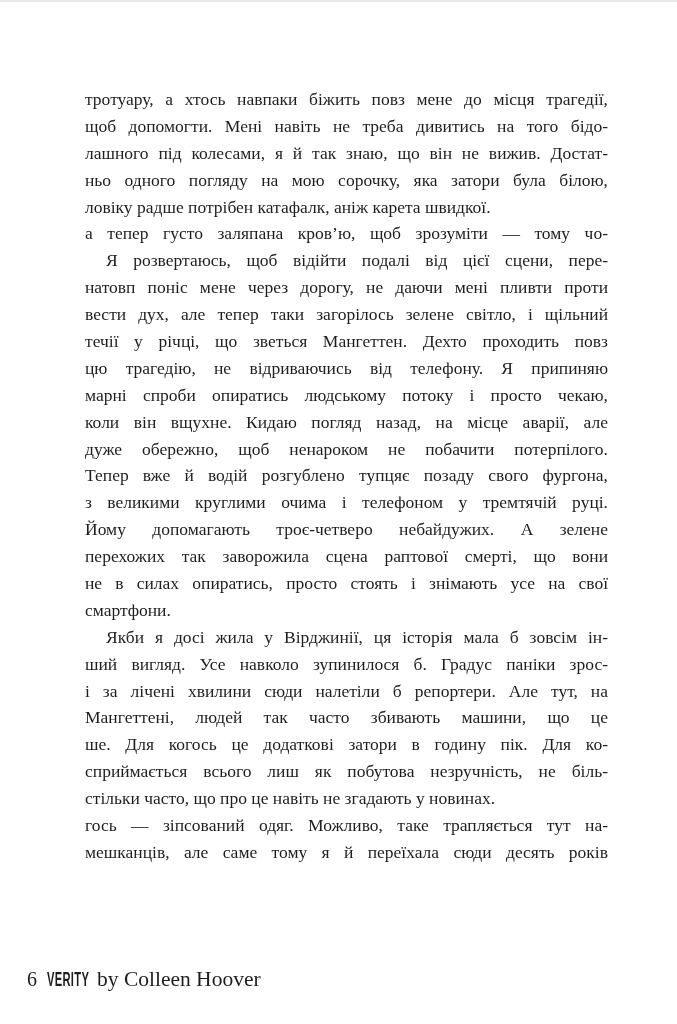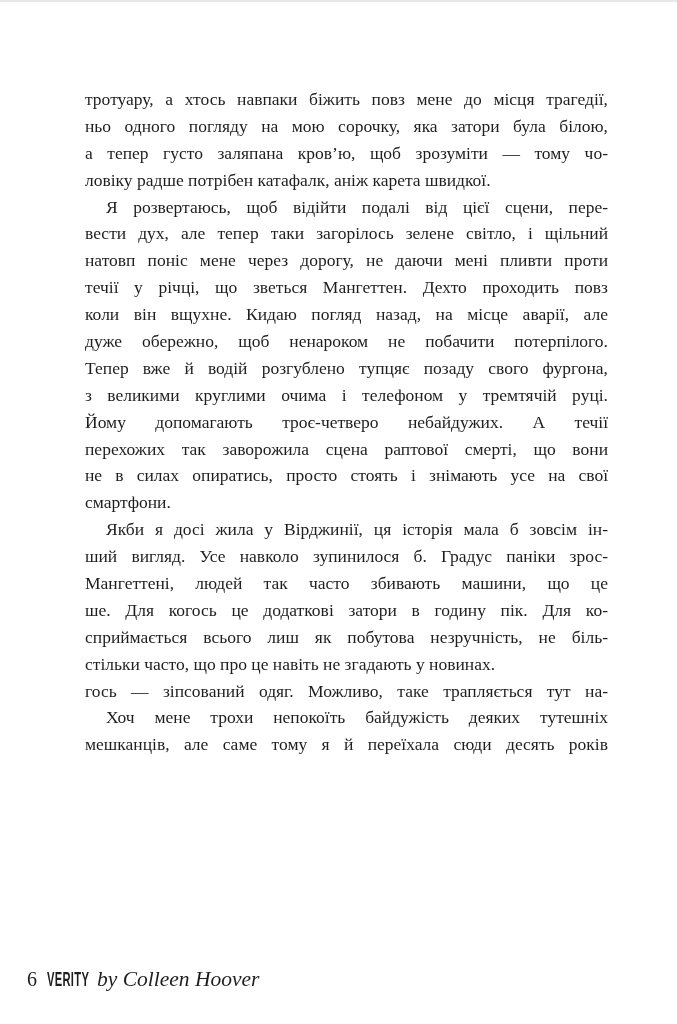--- a/index.html
+++ b/index.html
@@ -59,56 +59,59 @@
     font-family: "Liberation Sans", sans-serif;
     font-weight: 700;
     font-size: 20px;
     letter-spacing: 0.5px;
     transform: scaleX(0.56);
     transform-origin: left bottom;
     white-space: nowrap;
   }
   .byline {
     font-family: "Liberation Serif", serif;
-    font-style: italic;
     font-size: 21.5px;
     white-space: nowrap;
     margin-left: 4px;
   }
 </style>
 </head>
 <body>
 
 <div class="book-page">
 
   <div class="body-text">
       <div class="line">тротуару, а хтось навпаки біжить повз мене до місця трагедії,</div>
+      <div class="line">щоб допомогти. Мені навіть не треба дивитись на того бідо-</div>
+      <div class="line">лашного під колесами, я й так знаю, що він не вижив. Достат-</div>
       <div class="line">ньо одного погляду на мою сорочку, яка затори була білою,</div>
+      <div class="line last">ловіку радше потрібен катафалк, аніж карета швидкої.</div>
       <div class="line">а тепер густо заляпана кров’ю, щоб зрозуміти — тому чо-</div>
-      <div class="line last">ловіку радше потрібен катафалк, аніж карета швидкої.</div>
       <div class="line indent">Я розвертаюсь, щоб відійти подалі від цієї сцени, пере-</div>
+      <div class="line">натовп поніс мене через дорогу, не даючи мені пливти проти</div>
       <div class="line">вести дух, але тепер таки загорілось зелене світло, і щільний</div>
-      <div class="line">натовп поніс мене через дорогу, не даючи мені пливти проти</div>
       <div class="line">течії у річці, що зветься Мангеттен. Дехто проходить повз</div>
+      <div class="line">цю трагедію, не відриваючись від телефону. Я припиняю</div>
+      <div class="line">марні спроби опиратись людському потоку і просто чекаю,</div>
       <div class="line">коли він вщухне. Кидаю погляд назад, на місце аварії, але</div>
       <div class="line">дуже обережно, щоб ненароком не побачити потерпілого.</div>
       <div class="line">Тепер вже й водій розгублено тупцяє позаду свого фургона,</div>
       <div class="line">з великими круглими очима і телефоном у тремтячій руці.</div>
-      <div class="line">Йому допомагають троє-четверо небайдужих. А течії</div>
+      <div class="line">Йому допомагають троє-четверо небайдужих. А зелене</div>
       <div class="line">перехожих так заворожила сцена раптової смерті, що вони</div>
       <div class="line">не в силах опиратись, просто стоять і знімають усе на свої</div>
       <div class="line last">смартфони.</div>
       <div class="line indent">Якби я досі жила у Вірджинії, ця історія мала б зовсім ін-</div>
       <div class="line">ший вигляд. Усе навколо зупинилося б. Градус паніки зрос-</div>
+      <div class="line">і за лічені хвилини сюди налетіли б репортери. Але тут, на</div>
       <div class="line">Мангеттені, людей так часто збивають машини, що це</div>
       <div class="line">ше. Для когось це додаткові затори в годину пік. Для ко-</div>
       <div class="line">сприймається всього лиш як побутова незручність, не біль-</div>
       <div class="line last">стільки часто, що про це навіть не згадають у новинах.</div>
       <div class="line">гось — зіпсований одяг. Можливо, таке трапляється тут на-</div>
-      <div class="line indent">Хоч мене трохи непокоїть байдужість деяких тутешніх</div>
       <div class="line">мешканців, але саме тому я й переїхала сюди десять років</div>
     </div>
 
   <div class="page-footer">
     <span class="page-number">6</span>
     <span class="book-title-box"><span class="book-title">VERITY</span></span>
     <span class="byline">by Colleen Hoover</span>
   </div>
 
 </div>

